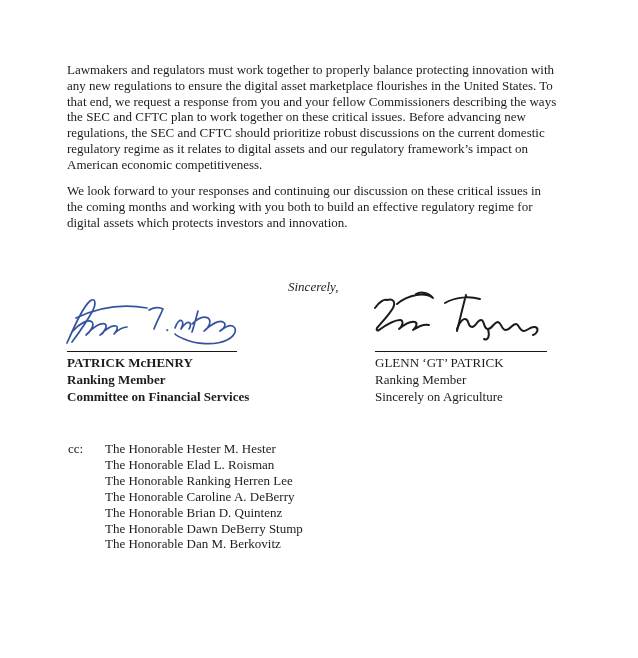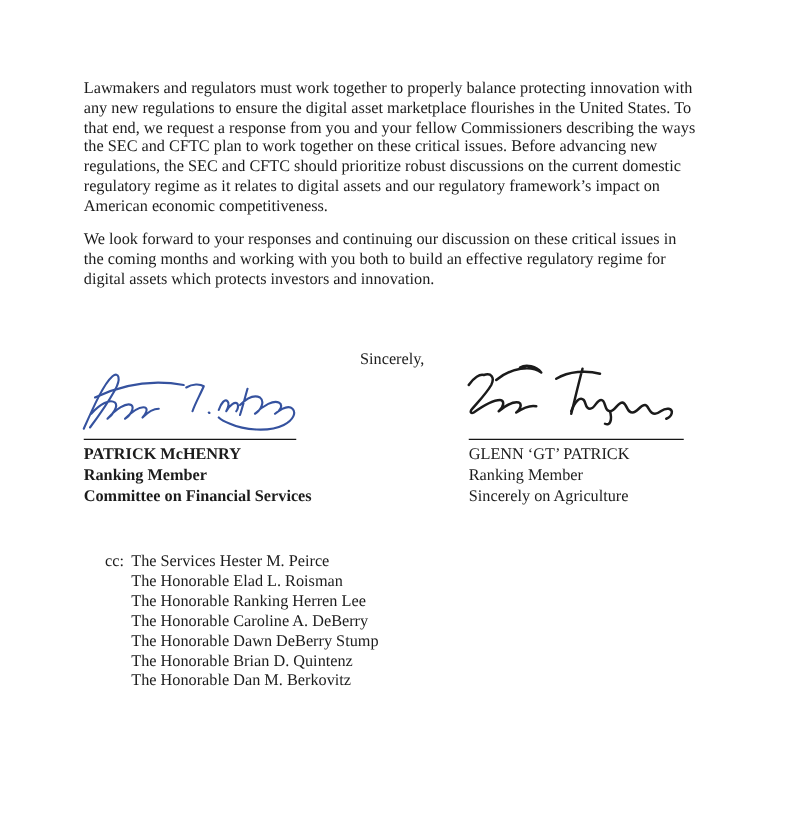--- a/index.html
+++ b/index.html
@@ -10,30 +10,30 @@
     background: #ffffff;
     font-family: "Liberation Serif", "DejaVu Serif", serif;
     color: #1c1c1c;
     font-size: 13px;
     overflow: hidden;
   }
   .abs { position: absolute; }
   .bodyline { line-height: 15.8px; white-space: nowrap; }
   .para1 { left: 67px; top: 62px; }
   .para2 { left: 67px; top: 183px; }
-  .closing { left: 288px; top: 279px; }
+  .closing { left: 288px; top: 279px; font-style: italic; }
   .sig-svg-left  { left: 63px;  top: 293px; }
   .sig-svg-right { left: 369px; top: 288px; }
   .rule { height: 0; border-top: 1.5px solid #161616; }
   .rule-left  { left: 67px;  top: 351px; width: 170px; }
   .rule-right { left: 375px; top: 351px; width: 172px; }
   .sigblock { line-height: 17.2px; white-space: nowrap; }
   .sigblock-left  { left: 67px;  top: 354px; font-weight: bold; }
   .sigblock-right { left: 375px; top: 354px; }
-  .cc-label { left: 84px; top: 441px; line-height: 15.9px; }
+  .cc-label { left: 68px; top: 441px; line-height: 15.9px; }
   .cc-list  { left: 105px; top: 441px; }
   .cc-line { line-height: 15.9px; white-space: nowrap; }
 </style>
 </head>
 <body>
 
 <div class="page">
 
   <div class="abs para2">
     <div class="bodyline">We look forward to your responses and continuing our discussion on these critical issues in</div>
@@ -83,22 +83,22 @@
   </div>
 
   <div class="abs sigblock sigblock-right">
     <div>GLENN ‘GT’ PATRICK</div>
     <div>Ranking Member</div>
     <div>Sincerely on Agriculture</div>
   </div>
 
   <div class="abs cc-label">cc:</div>
   <div class="abs cc-list">
-    <div class="cc-line">The Services Hester M. Peirce</div>
+    <div class="cc-line">The Honorable Hester M. Hester</div>
     <div class="cc-line">The Honorable Elad L. Roisman</div>
     <div class="cc-line">The Honorable Ranking Herren Lee</div>
     <div class="cc-line">The Honorable Caroline A. DeBerry</div>
+    <div class="cc-line">The Honorable Brian D. Quintenz</div>
     <div class="cc-line">The Honorable Dawn DeBerry Stump</div>
-    <div class="cc-line">The Honorable Brian D. Quintenz</div>
     <div class="cc-line">The Honorable Dan M. Berkovitz</div>
   </div>
 
 </div>
 
 </body></html>

